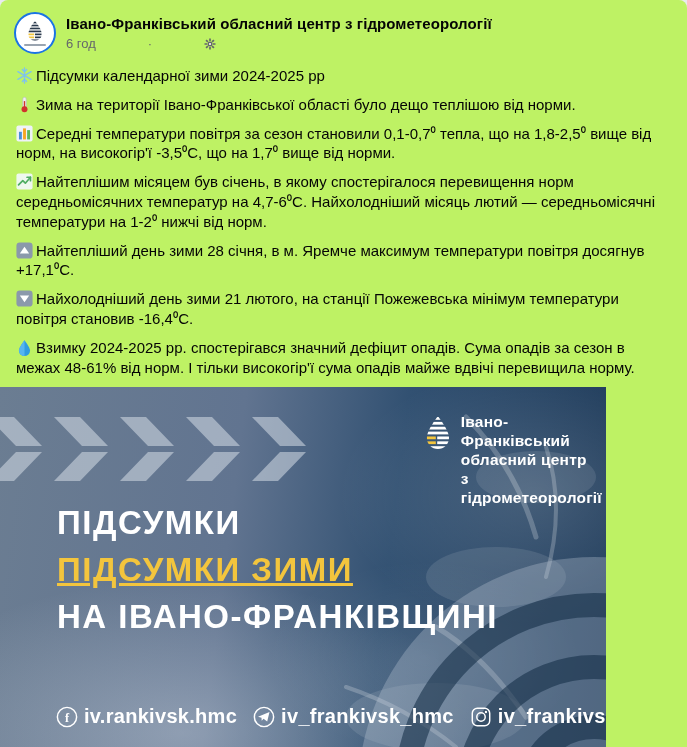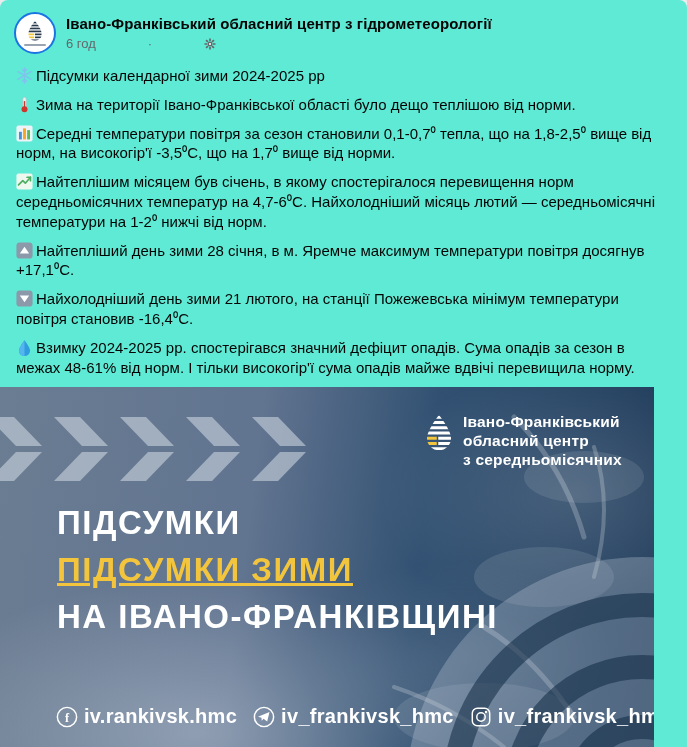--- a/index.html
+++ b/index.html
@@ -3,21 +3,21 @@
 <meta charset="utf-8">
 <style>
   * { box-sizing: border-box; margin: 0; padding: 0; }
   html, body {
     width: 687px; height: 747px; overflow: hidden;
     background: #e9ebee;
     font-family: "Liberation Sans", sans-serif;
   }
   .card {
     width: 687px; height: 747px;
-    background: #5eead4;
+    background: #bef264;
     border-radius: 8px 8px 0 0;
     overflow: hidden;
     display: flex; flex-direction: column;
   }
   
   .header { display: flex; align-items: center; padding: 12px 16px 4px 14px; }
   .avatar {
     width: 42px; height: 42px; border-radius: 50%;
     border: 2.5px solid #1b74e4; background: #ffffff;
     display: flex; flex-direction: column; align-items: center; justify-content: center;
@@ -32,21 +32,21 @@
   .meta-row { display: flex; align-items: center; margin-top: 3px; color: #65676b; font-size: 13px; line-height: 16px; gap: 48px; }
   .meta-row .dot { margin: 0 4px; }
   .gear { width: 12px; height: 12px; display: inline-block; }
   
   .post-text { padding: 8px 16px 10px 16px; font-size: 15px; color: #050505; line-height: 1.32; }
   .para { margin-bottom: 9px; }
   .para:last-child { margin-bottom: 0; }
   .pict { display: inline-block; width: 17px; height: 17px; vertical-align: -3px; margin-right: 3px; }
   
   .post-image {
-    position: relative; width: 654px; height: 380px; margin-top: auto;
+    position: relative; width: 606px; height: 380px; margin-top: auto;
     cursor: pointer; overflow: hidden;
     background:
       radial-gradient(ellipse 420px 220px at 30% 96%, rgba(216,224,233,0.38), rgba(216,224,233,0) 70%),
       radial-gradient(ellipse 300px 200px at 88% 30%, rgba(255,255,255,0.14), rgba(255,255,255,0) 65%),
       radial-gradient(ellipse 260px 160px at 70% 75%, rgba(255,255,255,0.10), rgba(255,255,255,0) 60%),
       linear-gradient(97deg, #6b7d92 0%, #617490 38%, #325172 63%, #1e3a59 100%);
   }
   .chevrons { position: absolute; left: -12px; top: 30px; opacity: 0.55; }
   .img-logo { position: absolute; left: 424px; top: 25px; display: flex; align-items: flex-start; }
   .img-logo-text { margin-left: 9px; color: #ffffff; font-size: 15.5px; font-weight: 700; line-height: 19px; letter-spacing: 0.2px; }
@@ -215,21 +215,21 @@
           <rect x="0" y="31" width="17" height="4" fill="#f3c53d"></rect>
           <rect x="19" y="31" width="21" height="4" fill="#ffffff"></rect>
           <rect x="0" y="38" width="17" height="4" fill="#f3c53d"></rect>
           <rect x="19" y="38" width="21" height="4" fill="#ffffff"></rect>
           <rect x="0" y="45" width="40" height="4" fill="#ffffff"></rect>
         </g>
       </svg>
       <div class="img-logo-text">
         <div>Івано-Франківський</div>
         <div>обласний центр</div>
-        <div>з середньомісячних</div>
+        <div>з гідрометеорології</div>
       </div>
     </div>
 
     <div class="img-title">
       <div>ПІДСУМКИ</div>
       <div class="accent">ПІДСУМКИ ЗИМИ</div>
       <div>НА ІВАНО-ФРАНКІВЩИНІ</div>
     </div>
 
     <div class="img-socials">

